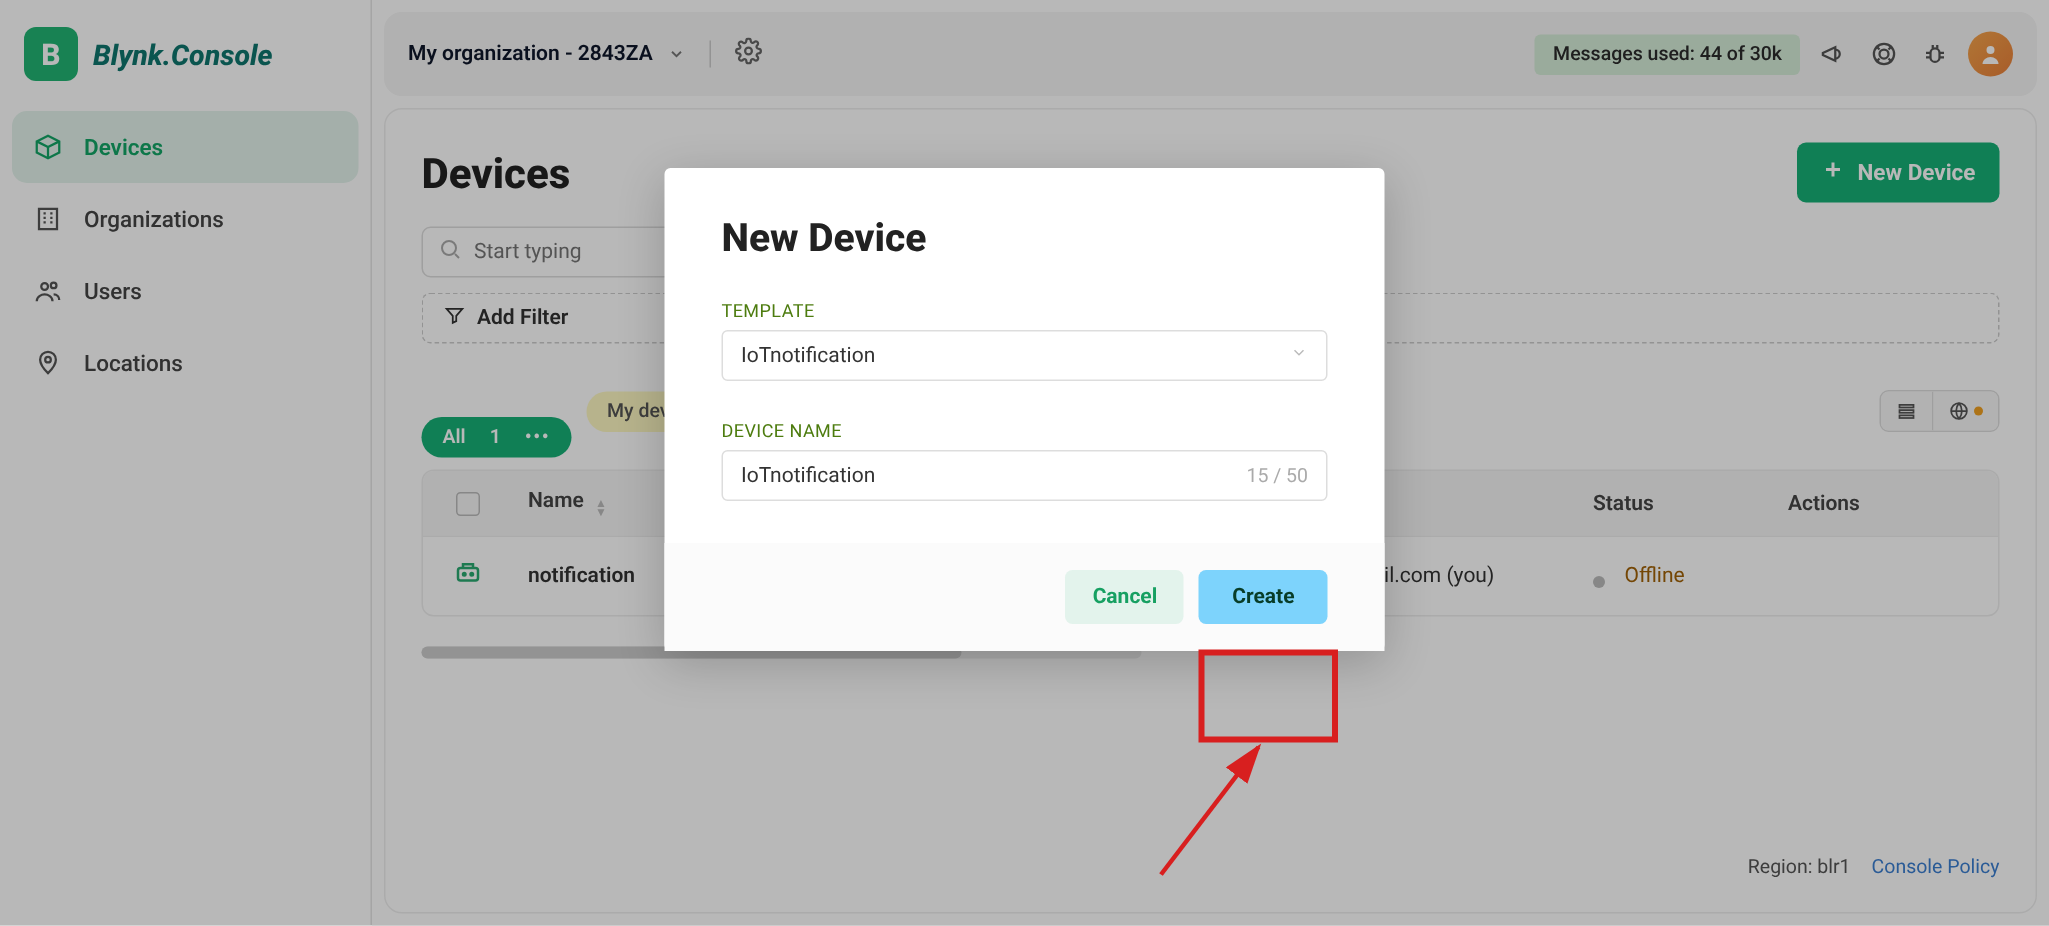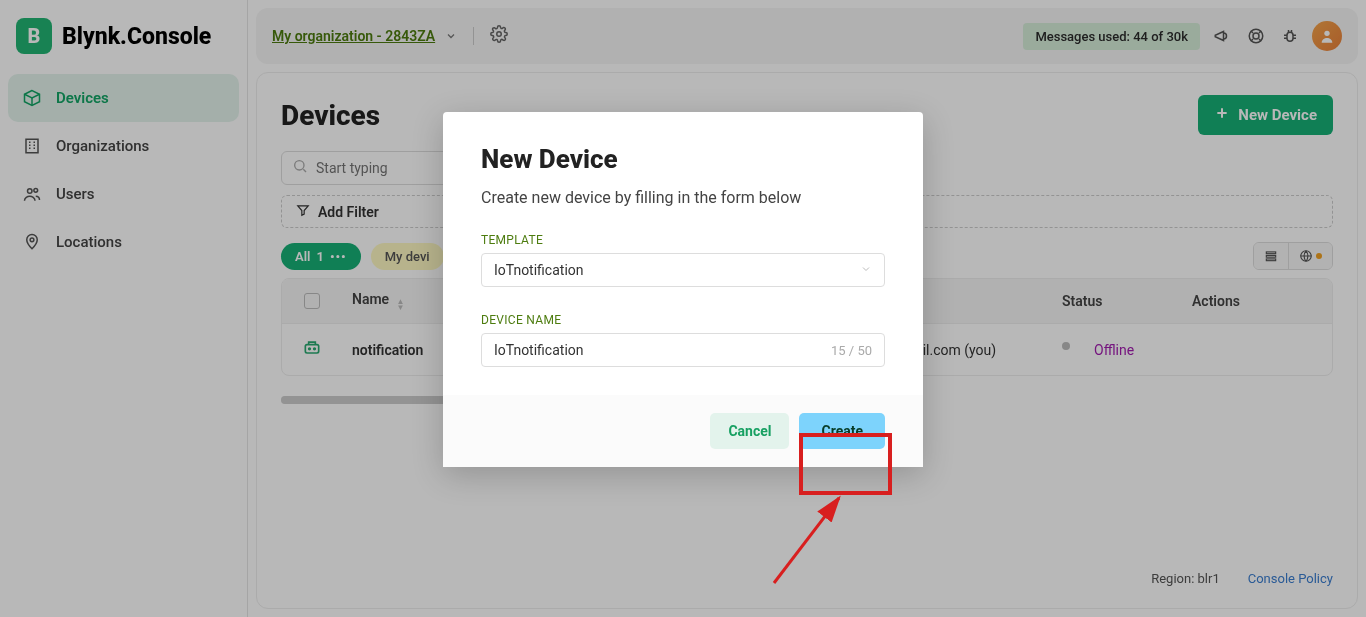--- a/index.html
+++ b/index.html
@@ -2,66 +2,66 @@
 <html><head>
 <meta charset="utf-8">
 <style>
 * { box-sizing: border-box; margin: 0; padding: 0; font-family: -apple-system, BlinkMacSystemFont, "Segoe UI", Roboto, sans-serif; }
 body { background: #fff; width: 1366px; height: 617px; overflow: hidden; position: relative; }
 
 .app { display: flex; height: 100%; }
 .sidebar { width: 248px; background: #fff; border-right: 1px solid #e5e5e5; padding: 12px 8px; }
 .logo-row { display: flex; align-items: center; gap: 10px; padding: 6px 8px 20px; }
 .logo-badge { width: 36px; height: 36px; background: #22b573; border-radius: 8px; display: flex; align-items: center; justify-content: center; color: #fff; font-weight: 800; font-size: 20px; }
-.logo-text { font-weight: 800; font-size: 23px; color: #000000; }
+.logo-text { font-weight: 800; font-size: 19px; color: #0f766e; font-style: italic; }
 
 .nav-item { display: flex; align-items: center; gap: 14px; padding: 14px 14px; border-radius: 10px; color: #444; font-size: 15px; font-weight: 500; cursor: pointer; }
 .nav-item .chev { margin-left: auto; color: #888; }
 .nav-item.active { background: #e3f3ec; color: #13a566; font-weight: 600; }
 .nav-item .ico { width: 20px; height: 20px; display: inline-flex; align-items: center; justify-content: center; color: #555; }
 .nav-item.active .ico { color: #13a566; }
 
 .main { flex: 1; display: flex; flex-direction: column; }
 .topbar { height: 56px; background: #f5f5f5; border-radius: 12px; margin: 8px 8px 0 8px; display: flex; align-items: center; padding: 0 16px; gap: 10px; }
-.org-name { font-weight: 600; color: #4d7c0f; font-size: 14px; text-decoration: underline; }
+.org-name { font-weight: 600; color: #0f172a; font-size: 14px; }
 .divider-v { width: 1px; height: 18px; background: #ccc; margin: 0 6px; }
 .gear-top { color: #666; cursor: pointer; }
 .topbar-spacer { flex: 1; }
 .msg-badge { background: #d6edd9; color: #2b2b2b; font-size: 13px; padding: 6px 12px; border-radius: 4px; font-weight: 500; }
 .top-icon { width: 24px; height: 24px; display: flex; align-items: center; justify-content: center; color: #555; cursor: pointer; }
 .avatar { width: 30px; height: 30px; border-radius: 50%; background: linear-gradient(135deg,#f5a44b,#e9803a); display: flex; align-items: center; justify-content: center; color: #fff; }
 
 .content { flex: 1; margin: 8px; background: #fff; border-radius: 12px; border: 1px solid #eee; padding: 22px 24px; position: relative; display: flex; flex-direction: column; }
 .page-head { display: flex; align-items: center; }
 .page-title { font-size: 28px; font-weight: 800; color: #222; }
 .new-device-btn { margin-left: auto; background: #17b077; color: #fff; border: none; border-radius: 6px; padding: 10px 16px; font-weight: 700; font-size: 15px; display: flex; align-items: center; gap: 8px; cursor: pointer; }
 
 .search-box { margin-top: 16px; width: 420px; border: 1px solid #ddd; border-radius: 6px; display: flex; align-items: center; padding: 6px 10px; color: #888; }
 .search-box input { border: none; outline: none; flex: 1; font-size: 14px; color: #444; }
 .add-filter { margin-top: 10px; border: 1px dashed #ccc; border-radius: 6px; padding: 7px 14px; display: inline-flex; align-items: center; gap: 8px; font-size: 14px; font-weight: 600; color: #333; cursor: pointer; }
 
 .filter-row { display: flex; align-items: center; gap: 10px; margin-top: 14px; }
-.pill { background: #17b077; color: #fff; border-radius: 16px; padding: 6px 14px; font-size: 13px; font-weight: 600; display: inline-flex; align-items: center; gap: 6px; }
+.pill { background: #17b077; color: #fff; border-radius: 16px; padding: 6px 14px; font-size: 13px; font-weight: 600; display: inline-flex; align-items: center; gap: 16px; margin-top: 35px; }
 .pill .dots { letter-spacing: 1px; }
 .pill-grey { background: #fef9c3; color: #555; border-radius: 16px; padding: 6px 14px; font-size: 13px; font-weight: 500; }
 .view-toggle { margin-left: auto; display: flex; border: 1px solid #ddd; border-radius: 6px; overflow: hidden; }
 .view-toggle .vt { padding: 6px 10px; background: #f7f7f7; border-right: 1px solid #ddd; display: flex; align-items: center; }
 .view-toggle .vt:last-child { border-right: none; }
 .orange-dot { width: 6px; height: 6px; background: #f0a020; border-radius: 50%; margin-left: 3px; }
 
 .table { margin-top: 8px; border: 1px solid #eee; border-radius: 8px; overflow: hidden; }
 .thead { background: #f6f6f6; display: grid; grid-template-columns: 60px 1fr 220px 130px 130px; padding: 12px 10px; font-size: 14px; color: #444; font-weight: 600; align-items: center; }
 .thead .sort { display: inline-flex; flex-direction: column; margin-left: 4px; font-size: 8px; color: #bbb; line-height: 6px; }
 .trow { display: grid; grid-template-columns: 60px 1fr 220px 130px 130px; padding: 14px 10px; font-size: 14px; color: #333; align-items: center; border-top: 1px solid #eee; }
 .chk { width: 16px; height: 16px; border: 1.5px solid #bbb; border-radius: 3px; margin-left: 12px; }
 .dev-ico { color: #2aa971; }
-.status-cell { display: flex; align-items: flex-start; gap: 24px; color: #a21caf; }
+.status-cell { display: flex; align-items: flex-end; gap: 13px; color: #a16207; }
 .grey-dot { width: 8px; height: 8px; background: #bbb; border-radius: 50%; }
 
-.footer { margin-top: auto; display: flex; justify-content: flex-end; gap: 28px; padding-top: 10px; font-size: 13px; color: #555; }
+.footer { margin-top: auto; display: flex; justify-content: flex-end; gap: 14px; padding-top: 10px; font-size: 13px; color: #555; }
 .footer a { color: #3b7ed0; text-decoration: none; }
 .hscroll { height: 8px; background: #eee; border-radius: 4px; width: 480px; margin-top: 20px; }
 .hscroll .thumb { height: 8px; width: 360px; background: #ccc; border-radius: 4px; }
 
 
 .dim { position: absolute; inset: 0; background: rgba(0,0,0,0.28); }
 .modal { position: absolute; left: 443px; top: 112px; width: 480px; background: #fff; border-radius: 4px; box-shadow: 0 8px 32px rgba(0,0,0,0.2); }
 .modal-body { padding: 32px 38px 28px; }
 .modal-title { font-size: 26px; font-weight: 800; color: #222; }
 .modal-sub { margin-top: 14px; color: #444; font-size: 16px; }
@@ -277,21 +277,20 @@
       </div>
     </div>
   </div>
 </div>
 
 <div class="dim"></div>
 
 <div class="modal">
   <div class="modal-body">
     <div class="modal-title">New Device</div>
-    <div class="modal-sub">Create new device by filling in the form below</div>
 
     <div class="form-label">TEMPLATE</div>
     <div class="select-box">
       <span>IoTnotification</span>
       <span class="chev-d">
         <svg width="12" height="12" viewBox="0 0 24 24" fill="none" stroke="currentColor" stroke-width="2">
             <polyline points="6 9 12 15 18 9"></polyline>
           </svg>
       </span>
     </div>

